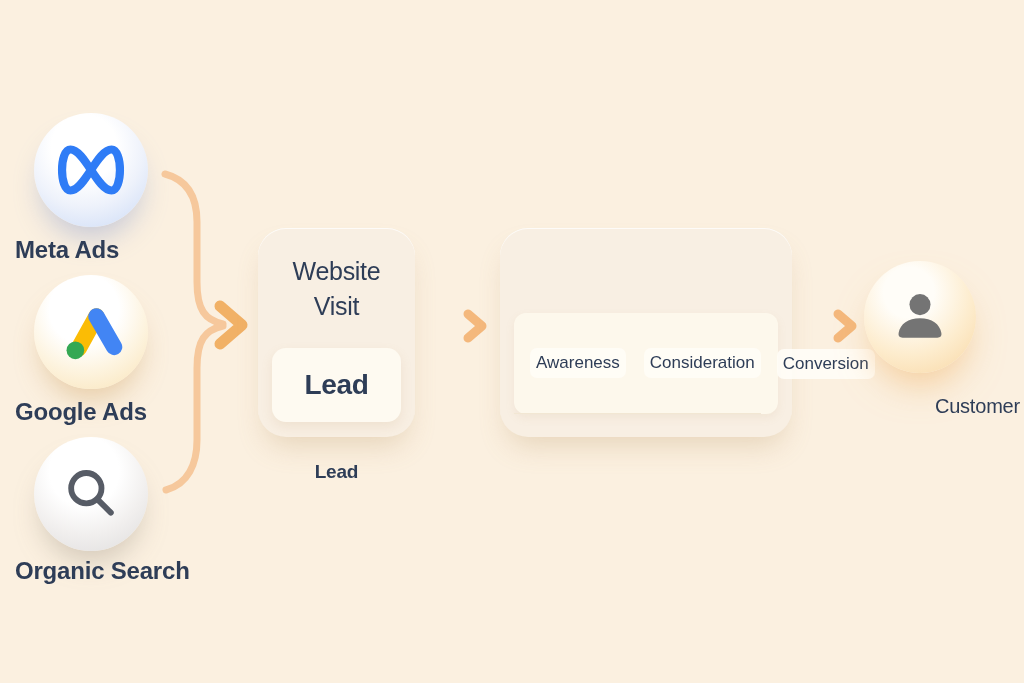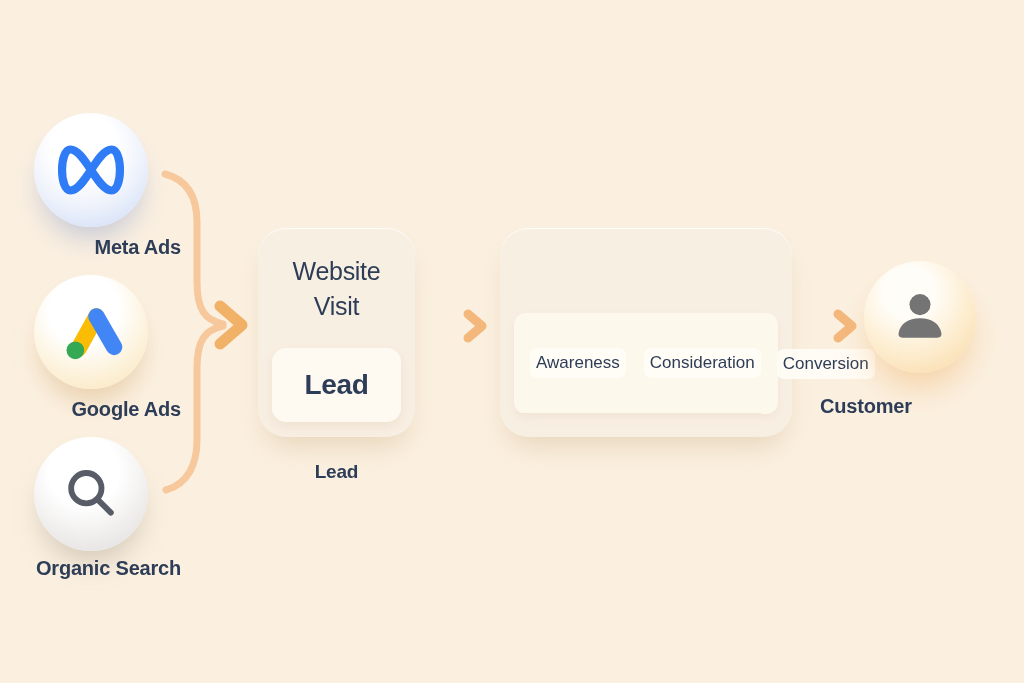--- a/index.html
+++ b/index.html
@@ -25,22 +25,22 @@
     top:275px;
     background:radial-gradient(circle at 44% 30%, #ffffff 34%, #fdf4e0 60%, #f9e2b4 100%);
     box-shadow:0 18px 28px -8px rgba(200,150,80,.40);
   }
   .src-organic{
     top:437px;
     background:radial-gradient(circle at 44% 30%, #ffffff 34%, #f1efee 62%, #dcdbdb 100%);
     box-shadow:0 18px 28px -8px rgba(150,140,125,.40);
   }
   .src-label{
-    position:absolute;left:1px;width:180px;text-align:right;
-    font-size:20px;font-weight:600;letter-spacing:-.2px;color:#2e3d57;
+    position:absolute;left:15px;width:180px;text-align:left;
+    font-size:24px;font-weight:600;letter-spacing:-.2px;color:#2e3d57;
   }
   .lbl-meta{top:236px;}
   .lbl-google{top:398px;}
   .lbl-organic{top:557px;}
   
   .card{
     position:absolute;top:228px;height:209px;border-radius:28px;
     background:#f8efe3;
     box-shadow:0 16px 28px -8px rgba(186,148,98,.30), inset 0 1px 0 rgba(255,255,255,.75);
   }
@@ -75,22 +75,22 @@
   .stage-lead{left:258px;width:157px;}
   .stage-nurture{left:500px;width:292px;}
   
   .customer-circle{
     position:absolute;left:864px;top:261px;width:112px;height:112px;border-radius:50%;
     background:radial-gradient(circle at 40% 28%, #fffdf8 24%, #fdeccd 60%, #f8d6a2 100%);
     box-shadow:0 20px 34px -8px rgba(240,180,105,.55);
     display:flex;align-items:center;justify-content:center;
   }
   .customer-label{
-    position:absolute;left:820px;top:395px;width:200px;text-align:left;
-    font-size:20px;font-weight:700;letter-spacing:-.2px;color:#2e3d57;
+    position:absolute;left:820px;top:395px;width:200px;text-align:right;
+    font-size:20px;font-weight:400;letter-spacing:-.2px;color:#2e3d57;
   }
   
   .merge-arrow{position:absolute;left:140px;top:160px;}
   .arrow2{position:absolute;left:428px;top:306px;}
   .arrow3{position:absolute;left:802px;top:306px;}
   svg{display:block;}
 </style>
 </head>
 <body>
 

